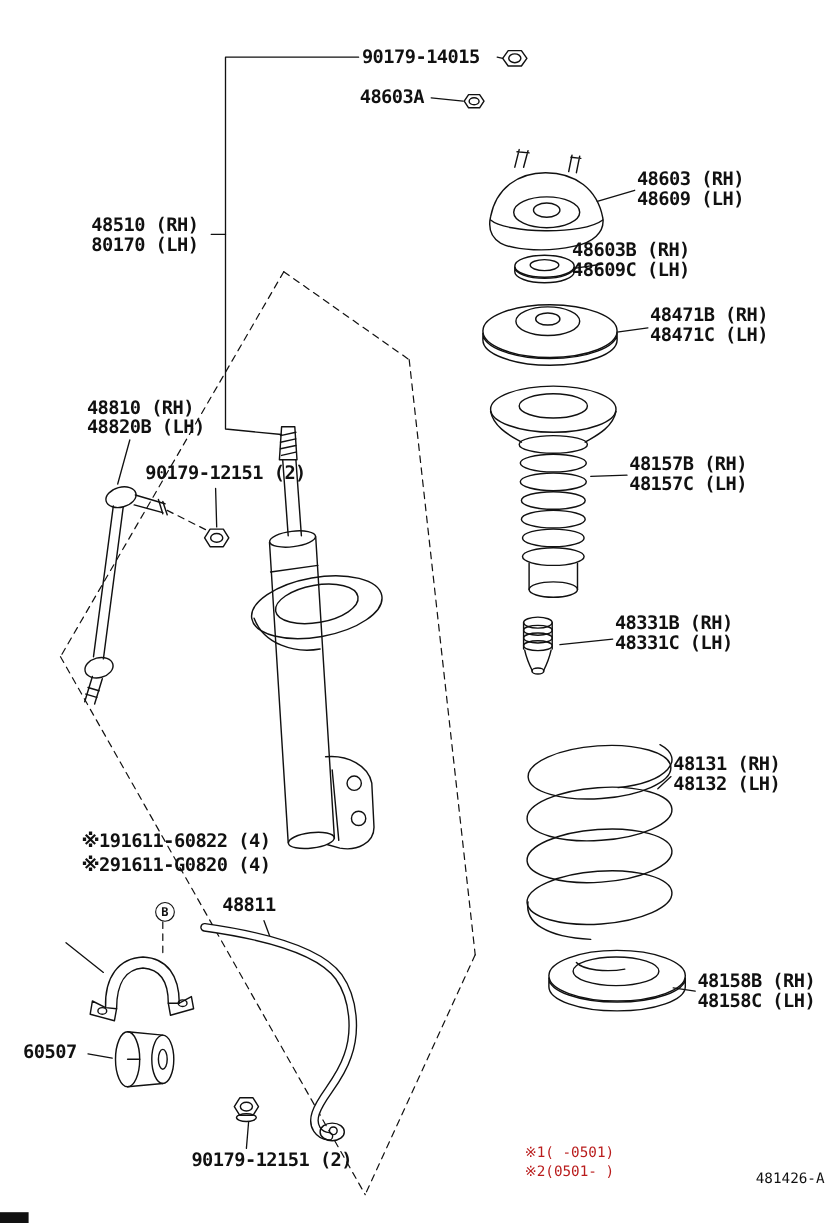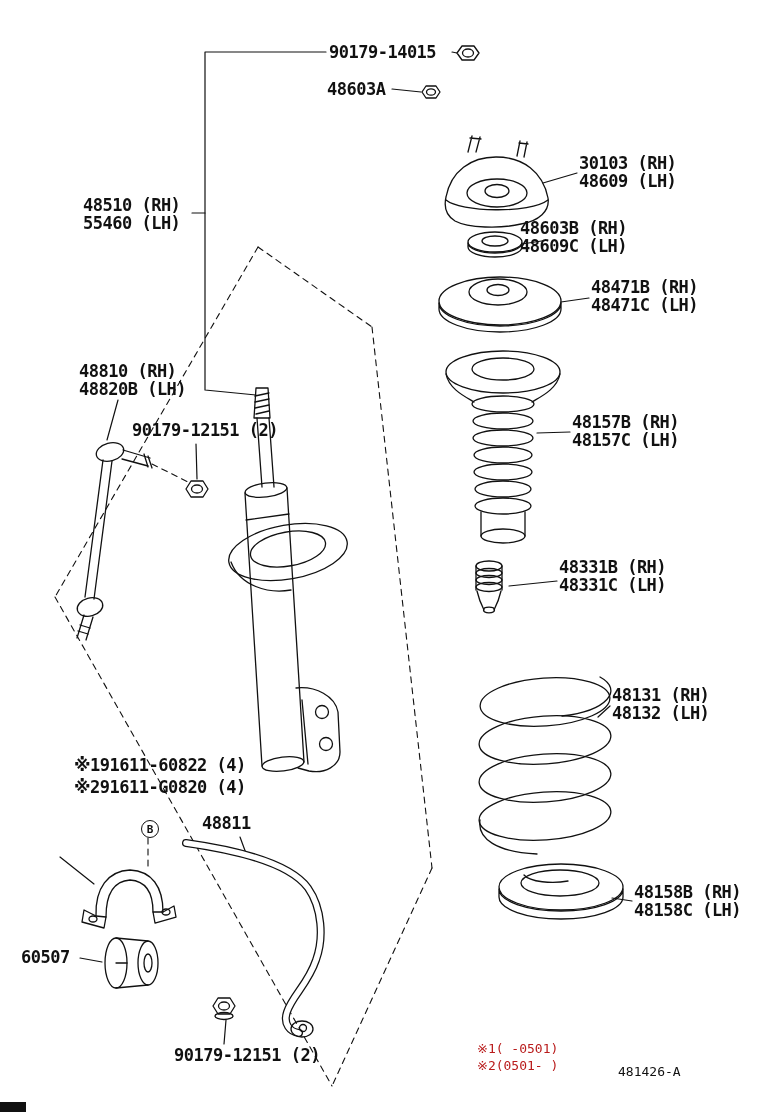--- a/index.html
+++ b/index.html
@@ -190,27 +190,27 @@
       </g>
 
       <rect x="0" y="1102" width="26" height="10" fill="#111" stroke="none"></rect>
     </g>
   </svg>
 
   <div class="pn" style="left:329px;top:43px">90179-14015</div>
   <div class="pn" style="left:327px;top:80px">48603A</div>
 
   <div class="pn" style="left:579px;top:154px">
-    <div>30103 (RH)</div>
+    <div>48603 (RH)</div>
     <div>48609 (LH)</div>
   </div>
 
   <div class="pn" style="left:83px;top:196px">
     <div>48510 (RH)</div>
-    <div>55460 (LH)</div>
+    <div>80170 (LH)</div>
   </div>
 
   <div class="pn" style="left:520px;top:219px">
     <div>48603B (RH)</div>
     <div>48609C (LH)</div>
   </div>
 
   <div class="pn" style="left:591px;top:278px">
     <div>48471B (RH)</div>
     <div>48471C (LH)</div>
@@ -248,15 +248,15 @@
   <div class="pn" style="left:634px;top:883px">
     <div>48158B (RH)</div>
     <div>48158C (LH)</div>
   </div>
 
   <div class="pn" style="left:21px;top:948px">60507</div>
   <div class="pn" style="left:174px;top:1046px">90179-12151 (2)</div>
 
   <div class="note" style="left:477px;top:1041px">※1(  -0501)</div>
   <div class="note" style="left:477px;top:1058px">※2(0501-  )</div>
-  <div class="code" style="left:618px;top:1064px">481426-A</div>
+  <div class="code" style="left:687px;top:1064px">481426-A</div>
 
 </div>
 
 </body></html>

